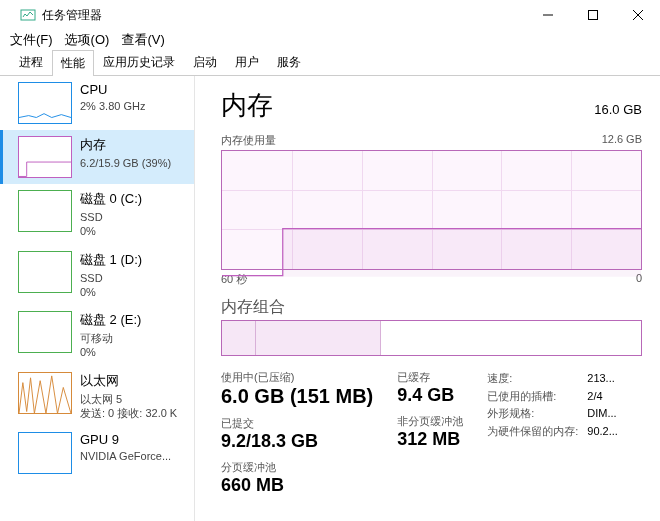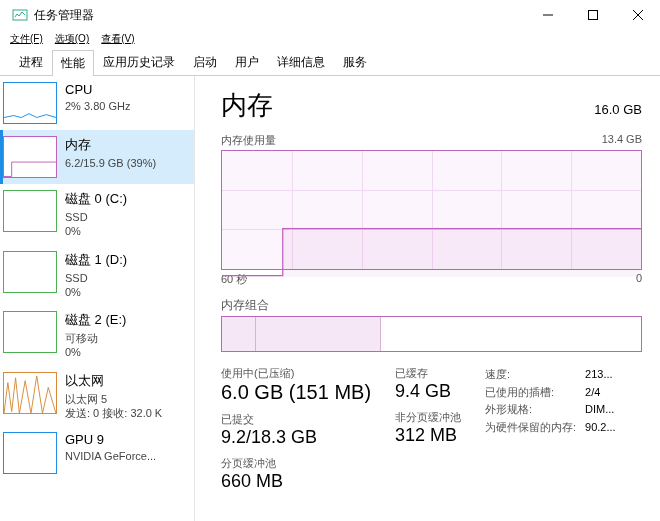--- a/index.html
+++ b/index.html
@@ -1,53 +1,53 @@
 <!DOCTYPE html>
 <html><head>
 <meta charset="utf-8">
 <style>
 * { margin: 0; padding: 0; box-sizing: border-box; font-family: "Microsoft YaHei", "Segoe UI", sans-serif; }
 body { background: #fff; width: 660px; height: 521px; overflow: hidden; font-size: 12px; color: #000; }
-.titlebar { height: 30px; display: flex; align-items: center; padding-left: 12px; }
+.titlebar { height: 30px; display: flex; align-items: center; padding-left: 20px; }
 .titlebar .icon { width: 16px; height: 16px; margin-right: 6px; }
 .titlebar .title { flex: 1; font-size: 12px; }
 .titlebar .btns { display: flex; }
 .titlebar .btn { width: 45px; height: 30px; display: flex; align-items: center; justify-content: center; }
-.menubar { height: 20px; display: flex; padding-left: 6px; gap: 4px; font-size: 10px; text-decoration: underline; }
+.menubar { height: 20px; display: flex; align-items: center; padding-left: 6px; gap: 4px; font-size: 13px; }
 .menubar span { padding: 2px 4px; }
 .tabs { height: 26px; display: flex; align-items: flex-end; border-bottom: 1px solid #ccc; padding-left: 10px; font-size: 12px; }
 .tab { padding: 4px 8px; border: 1px solid transparent; border-bottom: none; position: relative; }
 .tab.active { border-color: #ccc; background: #fff; top: 1px; }
 .content { display: flex; height: calc(521px - 30px - 20px - 26px); }
 .sidebar { width: 195px; border-right: 1px solid #e5e5e5; overflow-y: auto; }
-.side-item { display: flex; padding: 6px 0; gap: 8px; align-items: flex-start; border-left: 3px solid transparent; }
+.side-item { display: flex; padding: 6px 15px; gap: 8px; align-items: flex-start; border-left: 3px solid transparent; }
 .side-item.selected { background: #d4ecfc; border-left-color: #1e8de6; }
 .side-thumb { width: 54px; height: 42px; border: 1px solid #1e8de6; background: #fff; position: relative; flex-shrink: 0; }
 .side-thumb.magenta { border-color: #c060c0; }
 .side-thumb.green { border-color: #4caf50; }
 .side-thumb.orange { border-color: #d68a3a; }
 .side-info .name { font-size: 13px; margin-bottom: 2px; }
 .side-info .sub { font-size: 11px; color: #444; line-height: 1.3; }
 .main { flex: 1; padding: 12px 18px 8px 26px; overflow: hidden; }
 .hdr { display: flex; justify-content: space-between; align-items: baseline; margin-bottom: 10px; }
 .hdr h1 { font-size: 26px; font-weight: 400; }
 .hdr .cap { font-size: 13px; }
 .graph-row { display: flex; justify-content: space-between; font-size: 11px; color: #555; margin-bottom: 2px; }
 .graph { height: 120px; border: 1px solid #b868b8; background: #fdf5fd; position: relative; margin-bottom: 2px; }
 .graph .gridv { position: absolute; top: 0; bottom: 0; border-left: 1px solid #f0d8f0; }
 .graph .gridh { position: absolute; left: 0; right: 0; border-top: 1px solid #f0d8f0; }
 .xaxis { display: flex; justify-content: space-between; font-size: 11px; color: #555; margin-bottom: 10px; }
-.comp-lbl { font-size: 12px; color: #555; margin-bottom: 2px; }
+.comp-lbl { font-size: 16px; color: #555; margin-bottom: 2px; }
 .comp { height: 36px; border: 1px solid #b868b8; display: flex; margin-bottom: 14px; }
 .comp .seg { background: rgba(192,96,192,0.15); border-right: 1px solid #d8b0d8; }
 .comp .seg:last-child { border-right: none; background: #fff; }
 .stats { display: flex; gap: 24px; }
 .stats-col { display: flex; flex-direction: column; gap: 8px; }
 .stat .lbl { font-size: 11px; color: #555; }
-.stat .val { font-size: 18px; }
+.stat .val { font-size: 18px; font-weight: bold; }
 .stat .val.big { font-size: 20px; }
 .spec-col { font-size: 11px; line-height: 1.6; }
 .spec-col .row { display: flex; }
 .spec-col .k { width: 100px; color: #555; }
 .cpu-line { position:absolute; left:0; right:0; bottom:4px; }
 .eth-lines { position:absolute; inset:0; }
 </style>
 </head>
 <body>
 
@@ -84,21 +84,20 @@
   <span>选项(O)</span>
   <span>查看(V)</span>
 </div>
 
 <div class="tabs">
   <div class="tab">进程</div>
   <div class="tab active">性能</div>
   <div class="tab">应用历史记录</div>
   <div class="tab">启动</div>
   <div class="tab">用户</div>
-  <div class="tab">详细信息</div>
   <div class="tab">服务</div>
 </div>
 
 <div class="content">
   <div class="sidebar">
 
     <div class="side-item">
       <div class="side-thumb">
         <svg class="cpu-line" viewBox="0 0 54 42" preserveAspectRatio="none">
             <path d="M0 40 L10 38 L18 40 L26 36 L34 40 L44 37 L54 40" fill="none" stroke="#1e8de6" stroke-width="1"></path>
@@ -173,21 +172,21 @@
   </div>
 
   <div class="main">
     <div class="hdr">
       <h1>内存</h1>
       <span class="cap">16.0 GB</span>
     </div>
 
     <div class="graph-row">
       <span>内存使用量</span>
-      <span>13.4 GB</span>
+      <span>12.6 GB</span>
     </div>
     <div class="graph">
       <div class="gridh" style="top:33%"></div>
       <div class="gridh" style="top:66%"></div>
       <div class="gridv" style="left:16.6%"></div>
       <div class="gridv" style="left:33.3%"></div>
       <div class="gridv" style="left:50%"></div>
       <div class="gridv" style="left:66.6%"></div>
       <div class="gridv" style="left:83.3%"></div>
       <svg viewBox="0 0 400 120" preserveAspectRatio="none" style="position:absolute;inset:0">

